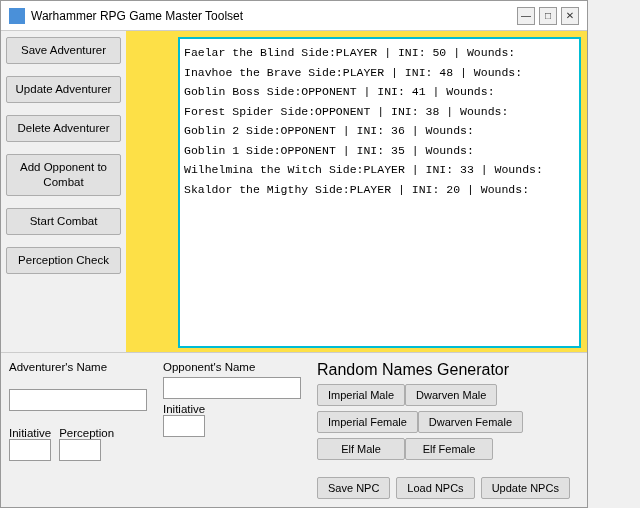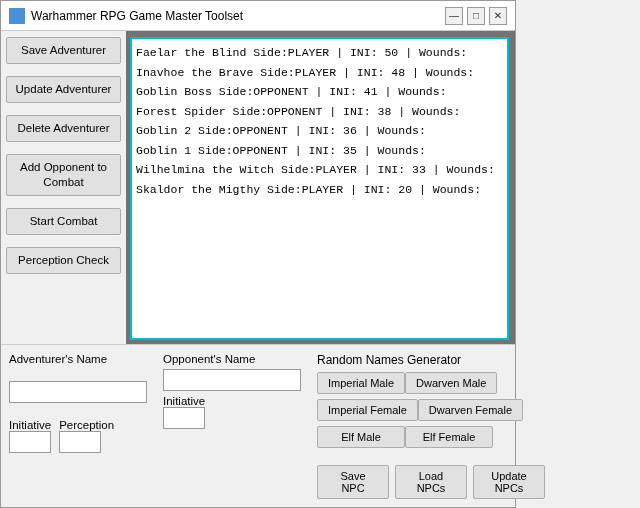--- a/index.html
+++ b/index.html
@@ -5,23 +5,23 @@
     * { box-sizing: border-box; margin: 0; padding: 0; }
     body {
       font-family: 'Segoe UI', Tahoma, Geneva, Verdana, sans-serif;
       font-size: 12px;
       background: #f0f0f0;
       width: 640px;
       height: 508px;
       overflow: hidden;
     }
     .window {
-      width: 516px;
+      width: 588px;
       height: 508px;
-      background: #737373;
+      background: #fde047;
       border: 1px solid #999;
       display: flex;
       flex-direction: column;
     }
     .title-bar {
       background: #fff;
       border-bottom: 1px solid #ccc;
       display: flex;
       align-items: center;
       height: 30px;
@@ -89,20 +89,21 @@
     }
     .combat-list {
       flex: 1;
       background: #fff;
       border: 2px solid #00bcd4;
       font-family: 'Courier New', Courier, monospace;
       font-size: 11.5px;
       overflow-y: auto;
       padding: 4px 4px;
       color: #000;
+      margin-left: 48px;
     }
     .combat-list .entry {
       white-space: nowrap;
       line-height: 1.7;
     }
     .bottom-area {
       border-top: 1px solid #ccc;
       padding: 8px 8px 8px 8px;
       display: flex;
       gap: 16px;
@@ -141,21 +142,21 @@
       display: flex;
       flex-direction: column;
       gap: 4px;
     }
     .random-col {
       display: flex;
       flex-direction: column;
       gap: 5px;
     }
     .random-title {
-      font-size: 12px;
+      font-size: 16px;
       color: #000;
     }
     .rng-row {
       display: flex;
       gap: 0;
     }
     .rng-btn {
       background: #e1e1e1;
       border: 1px solid #adadad;
       border-radius: 2px;

